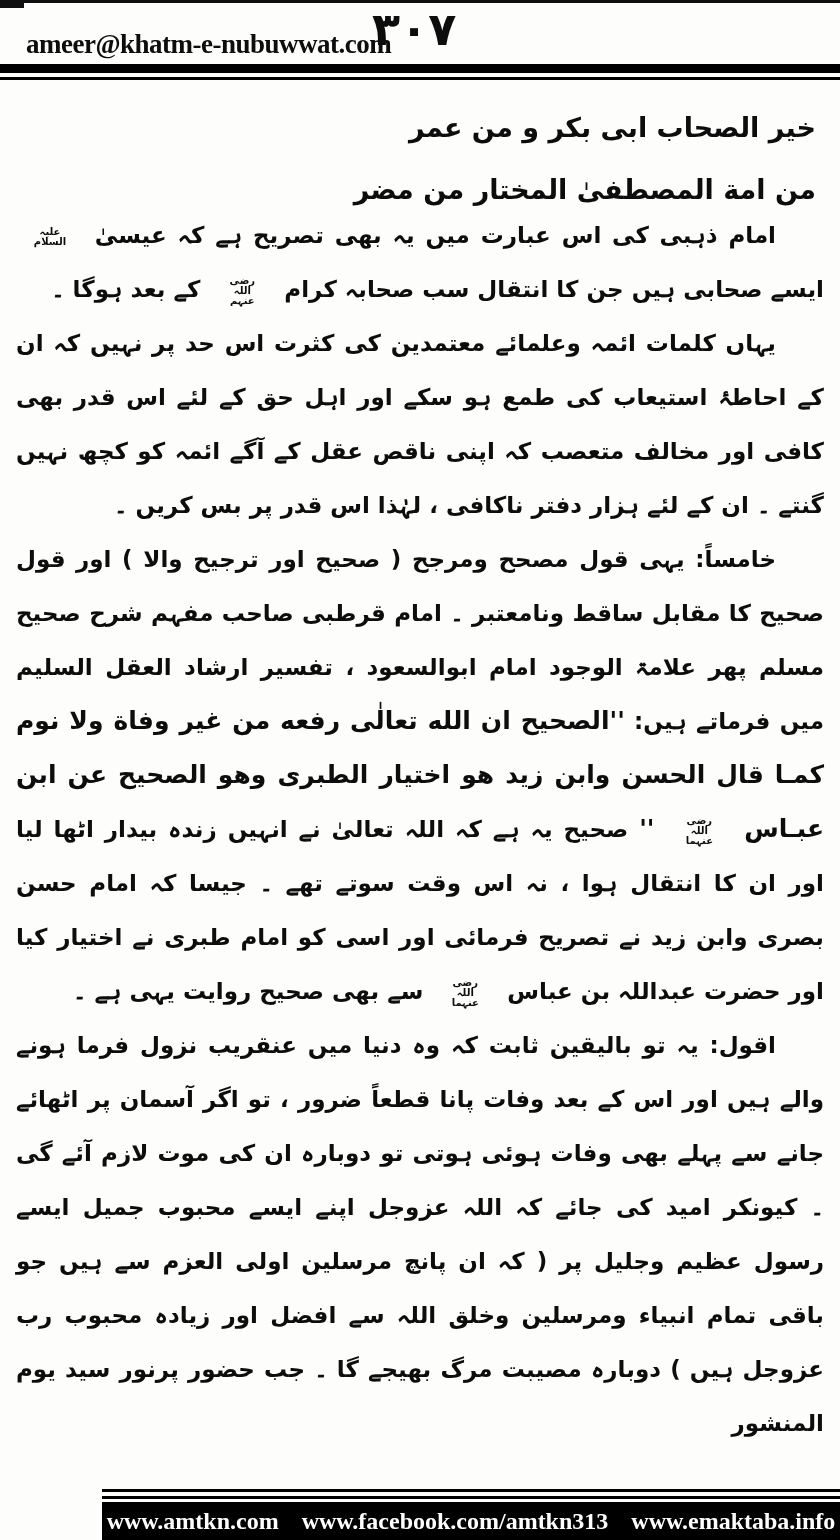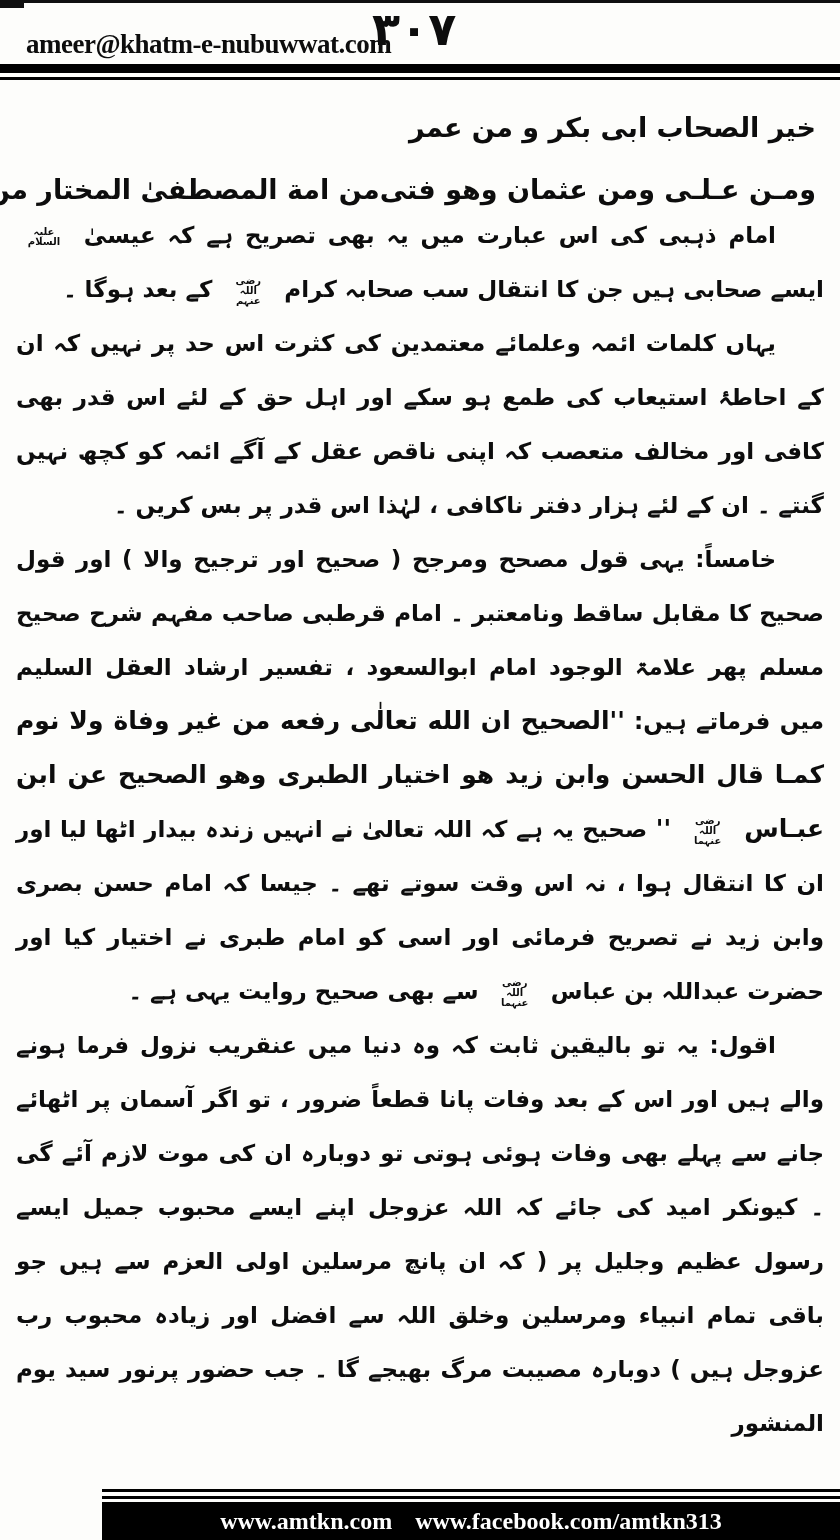--- a/index.html
+++ b/index.html
@@ -63,21 +63,21 @@
   }
   .seg-ur { font-weight:bold;margin-top:40px; }
   .seg-ar { font-weight:bold; font-size:25px; }
   .seg-underline { text-underline-offset:5px; }
   .hon {
     display:inline-block;
     font-size:10px; font-weight:bold;
     line-height:10px; max-width:40px;
     text-align:center; text-indent:0;
     vertical-align:middle;
-    margin:0 8px;
+    margin:0 14px;
   }
 
   
   .footer-square {
     position:absolute; left:20px; top:1548px;
     width:82px; height:56px; background:#000;
     color:#3b82f6; display:flex; align-items:center; justify-content:center;
     font-size:34px; font-weight:bold;
   }
   .footer-line1 { position:absolute; left:102px; top:1489px; width:738px; height:3px; background:#000; }
@@ -103,21 +103,20 @@
   <div class="header-email">ameer@khatm-e-nubuwwat.com</div>
   <div class="header-pageno">۳۰۷</div>
   <div class="rule-thick"></div>
   <div class="rule-thin"></div>
 
   <div class="poetry">
     <div class="poetry-line">
       <span>خير الصحاب ابى بكر و من عمر</span>
     </div>
     <div class="poetry-line">
-      <span>ومـن عـلـى ومن عثمان وهو فتى</span>
       <span>من امة المصطفىٰ المختار من مضر</span>
     </div>
   </div>
 
   <div class="body-text">
 
     <div class="para">
       <span class="seg-ur">امام ذہبی کی اس عبارت میں یہ بھی تصریح ہے کہ عیسیٰ</span>
       <span class="hon">علیہ السلام</span>
       <span class="seg-ur">ایسے صحابی ہیں جن کا انتقال سب صحابہ کرام</span>
@@ -151,15 +150,16 @@
   </div>
 
   <div class="footer-square">
     <span>۳۱</span>
   </div>
   <div class="footer-line1"></div>
   <div class="footer-line2"></div>
   <div class="footer-bar">
     <span>www.amtkn.com</span>
     <span>www.facebook.com/amtkn313</span>
+    <span>www.emaktaba.info</span>
   </div>
 
 </div>
 
 </body></html>

